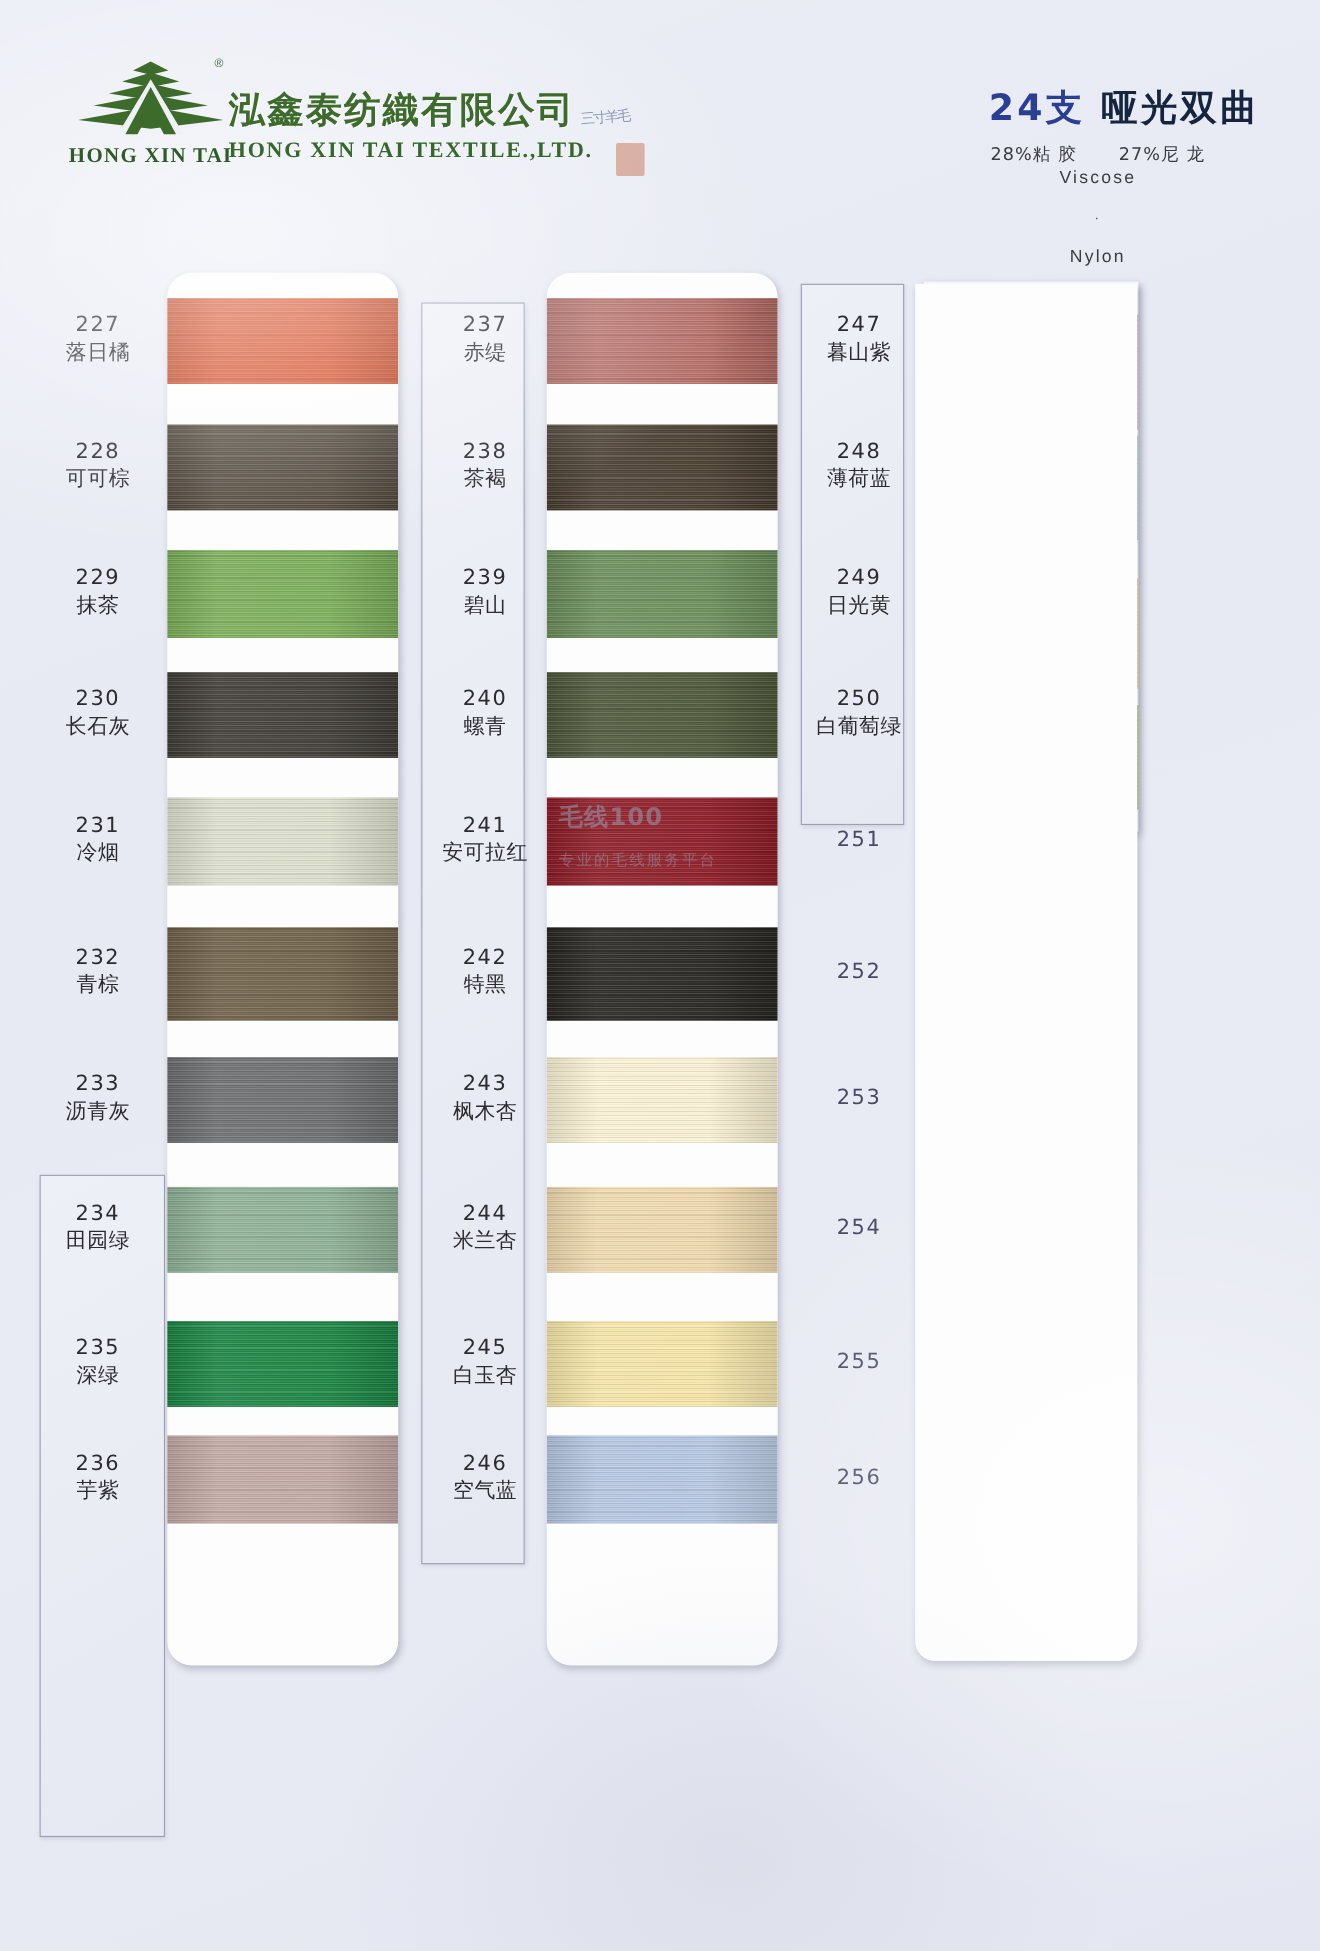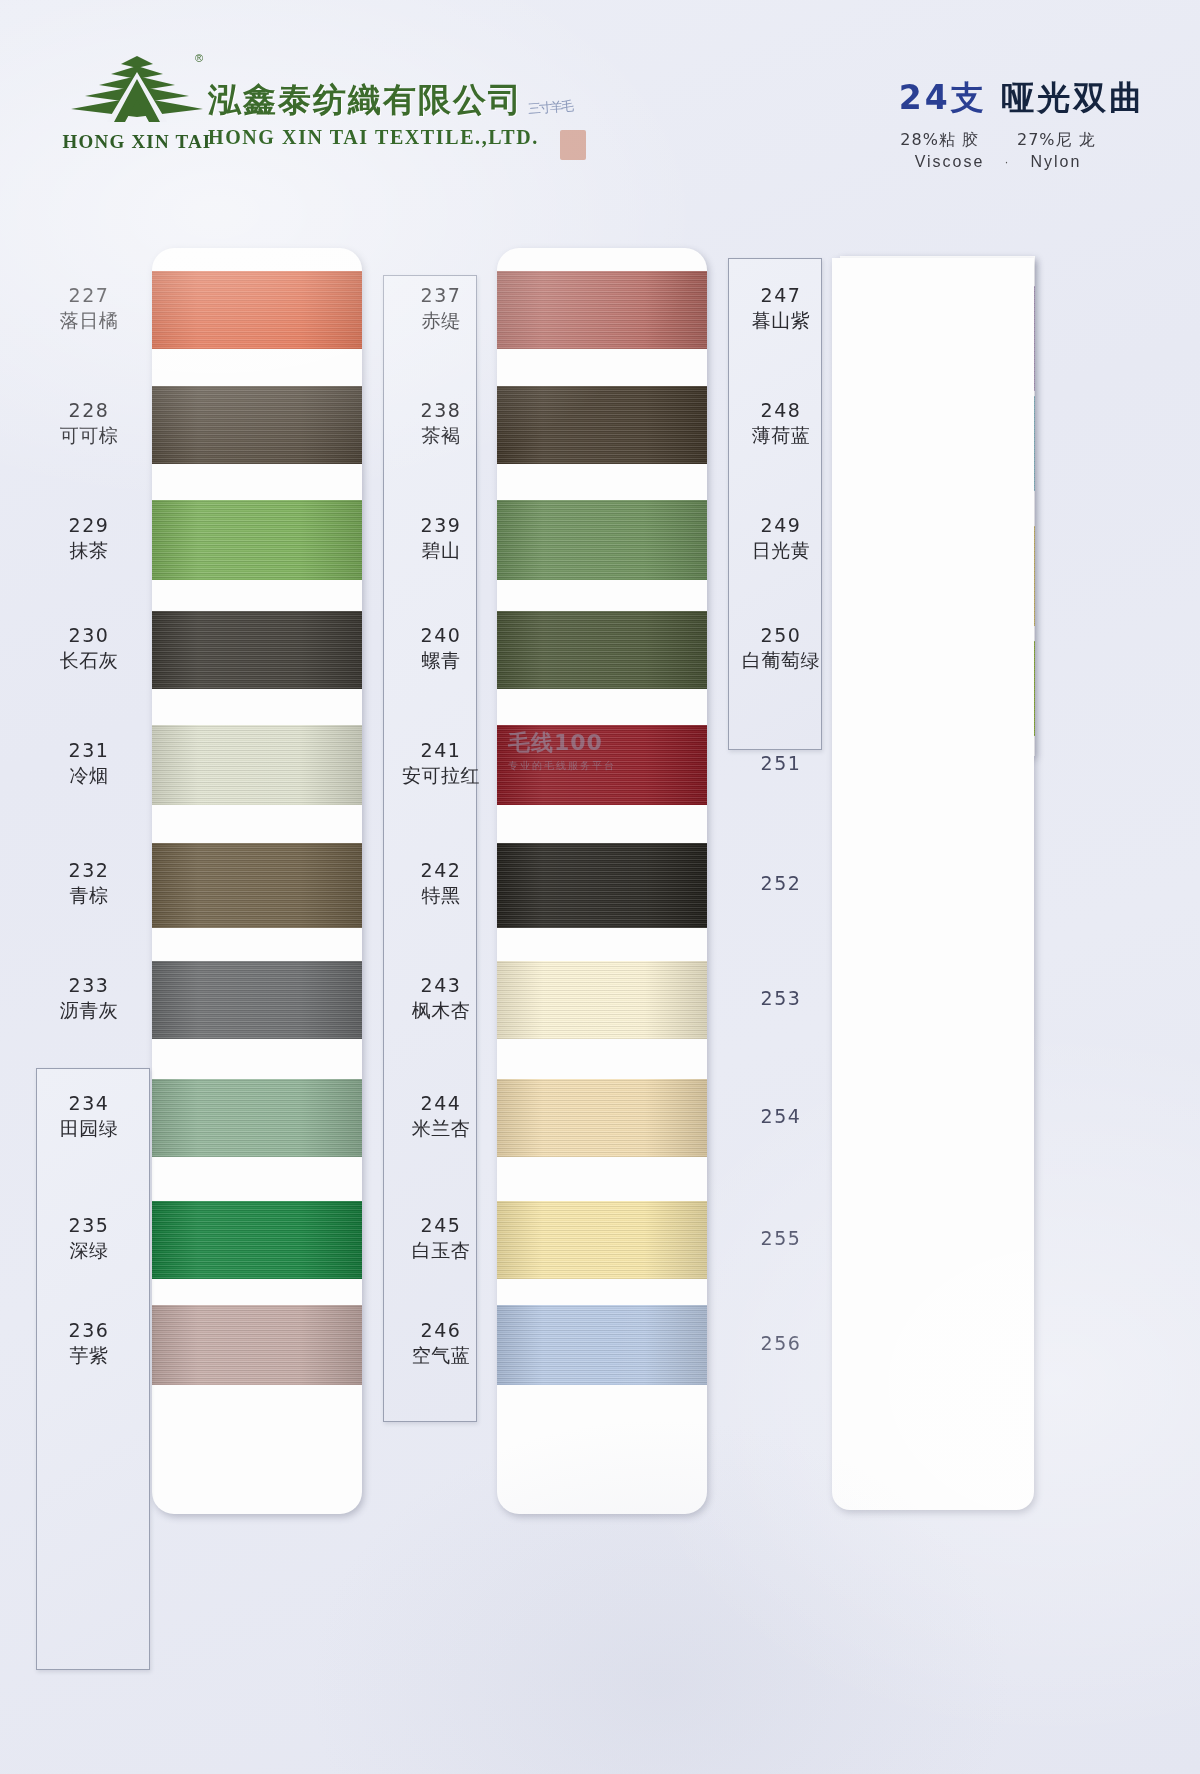--- a/index.html
+++ b/index.html
@@ -142,20 +142,21 @@
   .spec-sub-en {
     margin-top: 2px;
     display: flex;
     justify-content: center;
     align-items: center;
     gap: 20px;
     font-size: 16px;
     color: #3b3b42;
     letter-spacing: 2px;
     font-family: "Liberation Sans", sans-serif;
+    flex-direction: column;
   }
   .spec-dot { font-size: 12px; color: #555; }
 
   
   .strip {
     position: absolute;
     background: #fdfdfd;
     box-shadow: 2px 3px 7px rgba(60,64,88,0.28);
     overflow: hidden;
   }
@@ -234,24 +235,24 @@
     top: 728px;
     font-size: 22px;
     font-weight: bold;
     color: rgba(150,156,178,0.55);
     letter-spacing: 1px;
     font-family: "DejaVu Sans", sans-serif;
     z-index: 6;
   }
   .watermark .sub {
     display: block;
-    font-size: 10px;
+    font-size: 14px;
     font-weight: normal;
     letter-spacing: 2px;
-    margin-top: 1px;
+    margin-top: 15px;
     color: rgba(150,156,178,0.5);
   }
   .torn-edge {
     position: absolute;
     left: 0; right: 0;
     height: 7px;
     background: #fdfdfd;
   }
 </style>
 </head>

